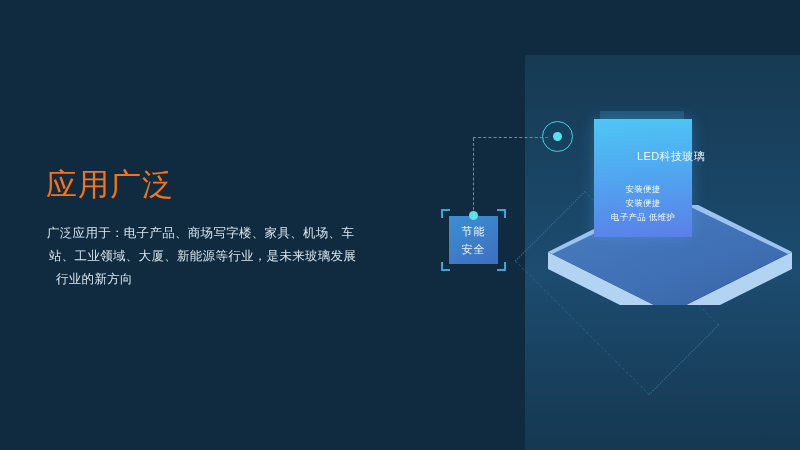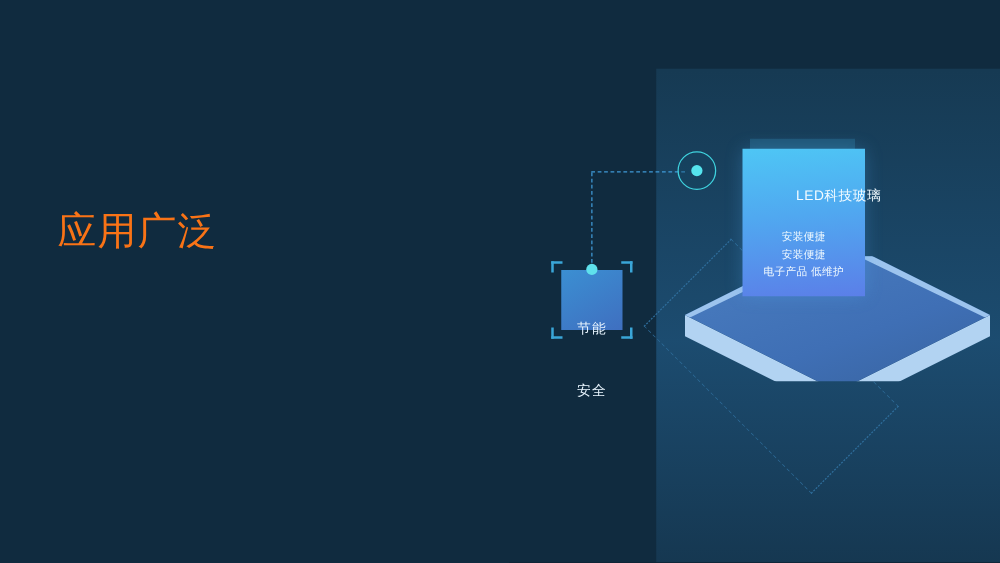--- a/index.html
+++ b/index.html
@@ -114,21 +114,21 @@
     position: absolute;
     left: 449px;
     top: 222px;
     width: 49px;
     text-align: center;
     color: #eaf6ff;
     font-size: 11px;
     line-height: 18px;
     letter-spacing: 1px;
   }
-  .badge-text span { display: block; margin-top: 32px; }
+  .badge-text span { display: block; }
   .badge-dot {
     position: absolute;
     left: 469px;
     top: 211px;
     width: 9px;
     height: 9px;
     border-radius: 50%;
     background: #5fe1ec;
   }
   .brk {
@@ -239,20 +239,25 @@
 <body>
 
 <div id="slide">
 
   <div class="bg-band"></div>
 
   <div class="headline">
     <div class="l1">应用广泛</div>
   </div>
 
+  <div class="body-copy">
+    <span class="ln ln1">广泛应用于：电子产品、商场写字楼、家具、机场、车</span>
+    <span class="ln ln2">站、工业领域、大厦、新能源等行业，是未来玻璃发展</span>
+    <span class="ln ln3">行业的新方向</span>
+  </div>
 
   <div class="conn-h"></div>
   <div class="conn-v"></div>
 
   <div class="node-ring"></div>
   <div class="node-dot"></div>
 
   <div class="ghost-rect"></div>
 
   <div class="diamond"></div>

